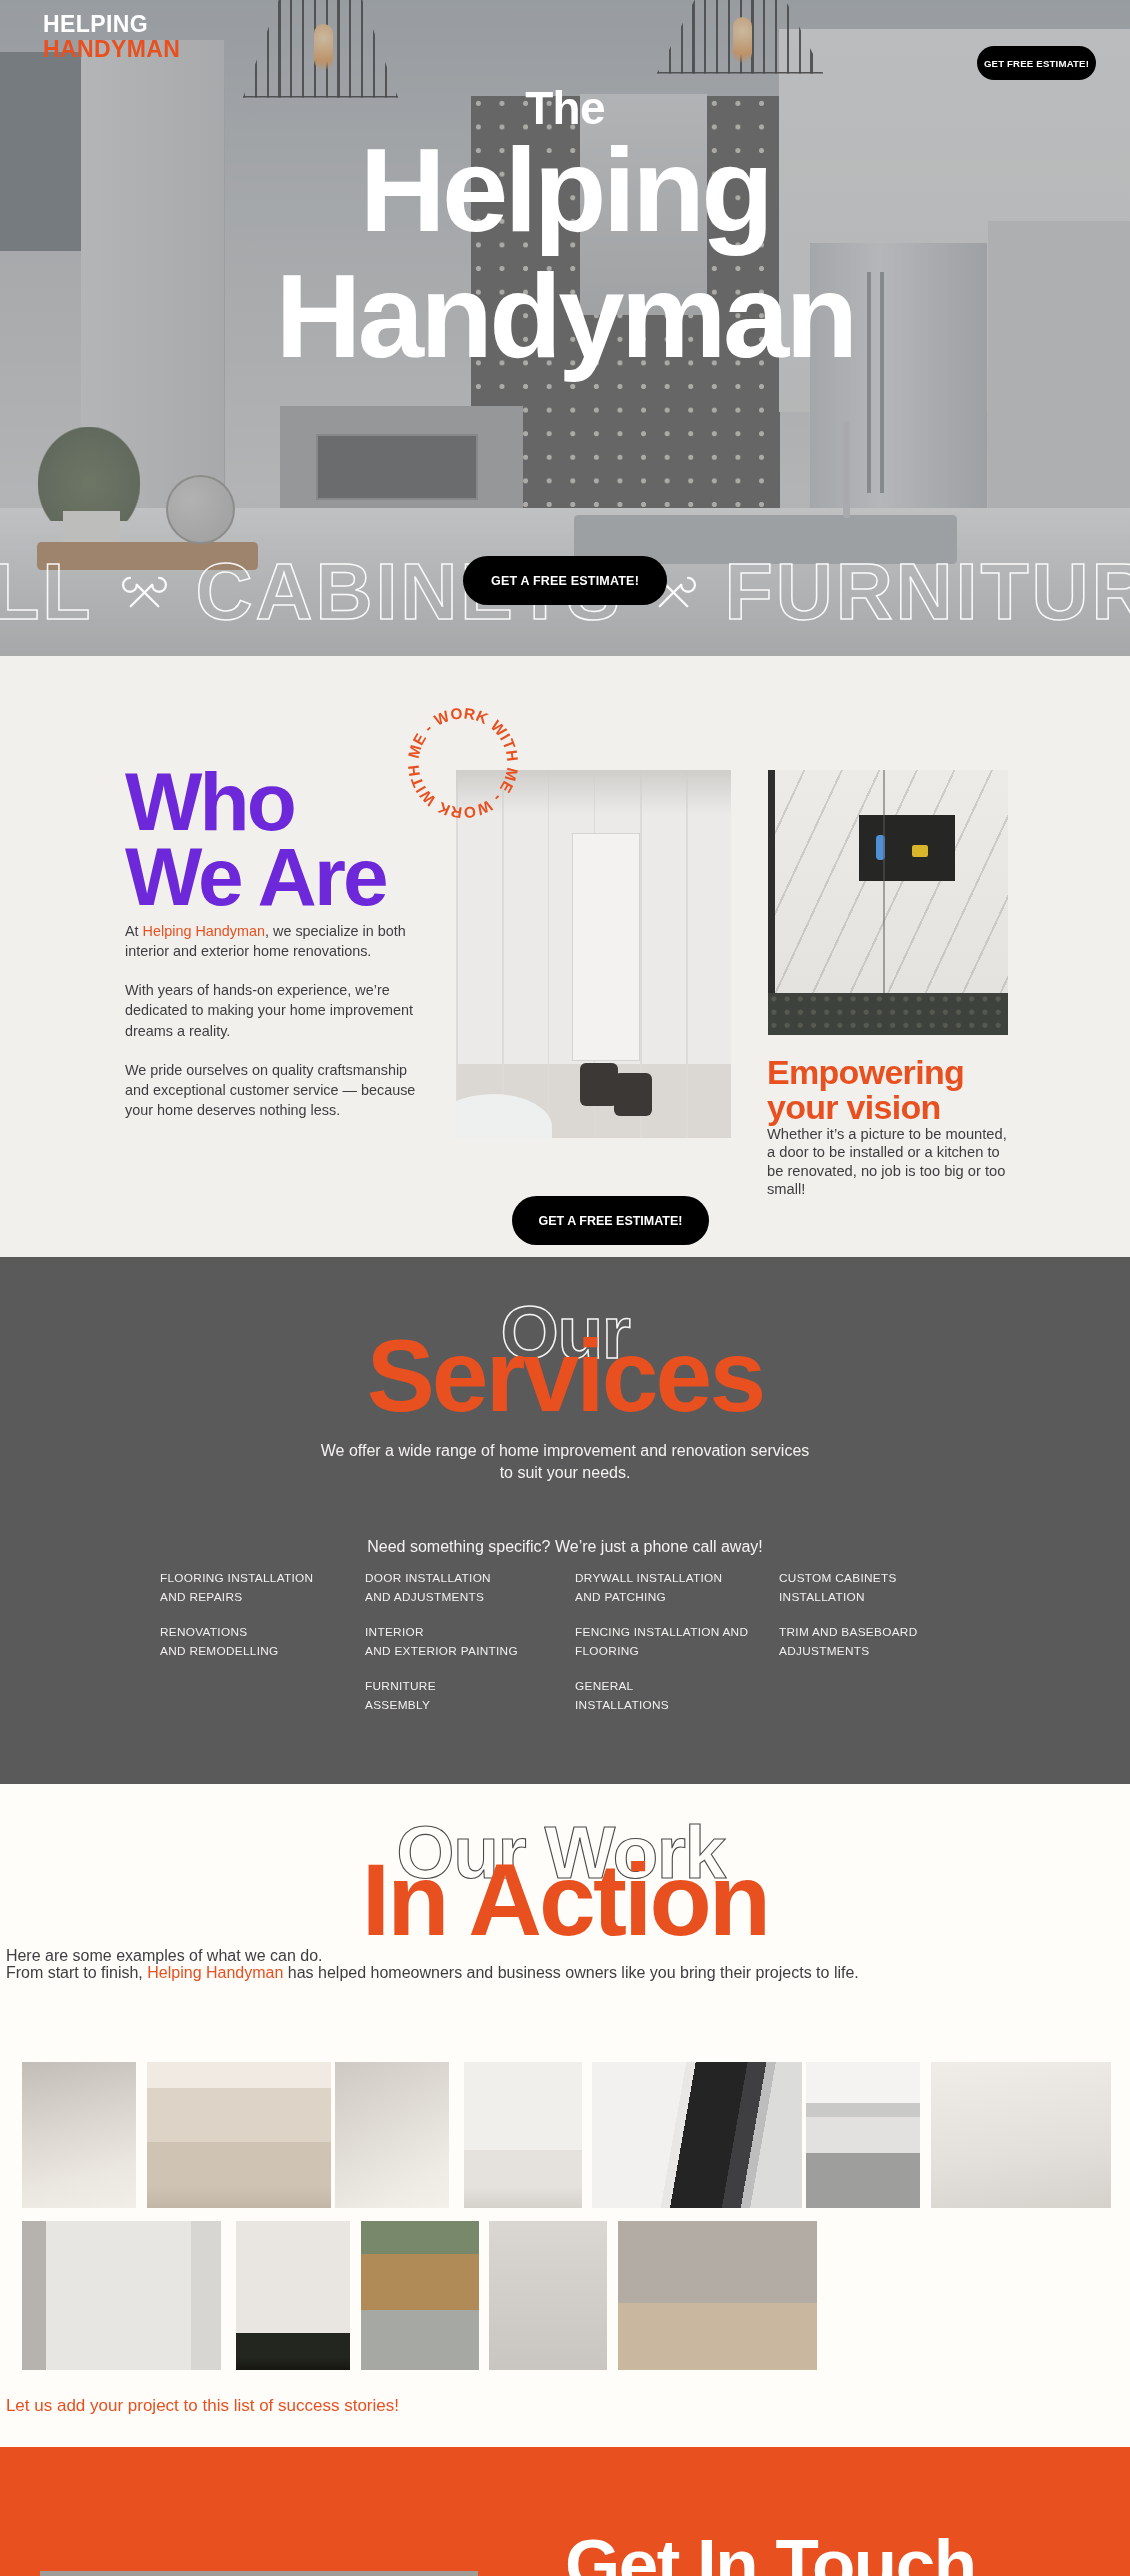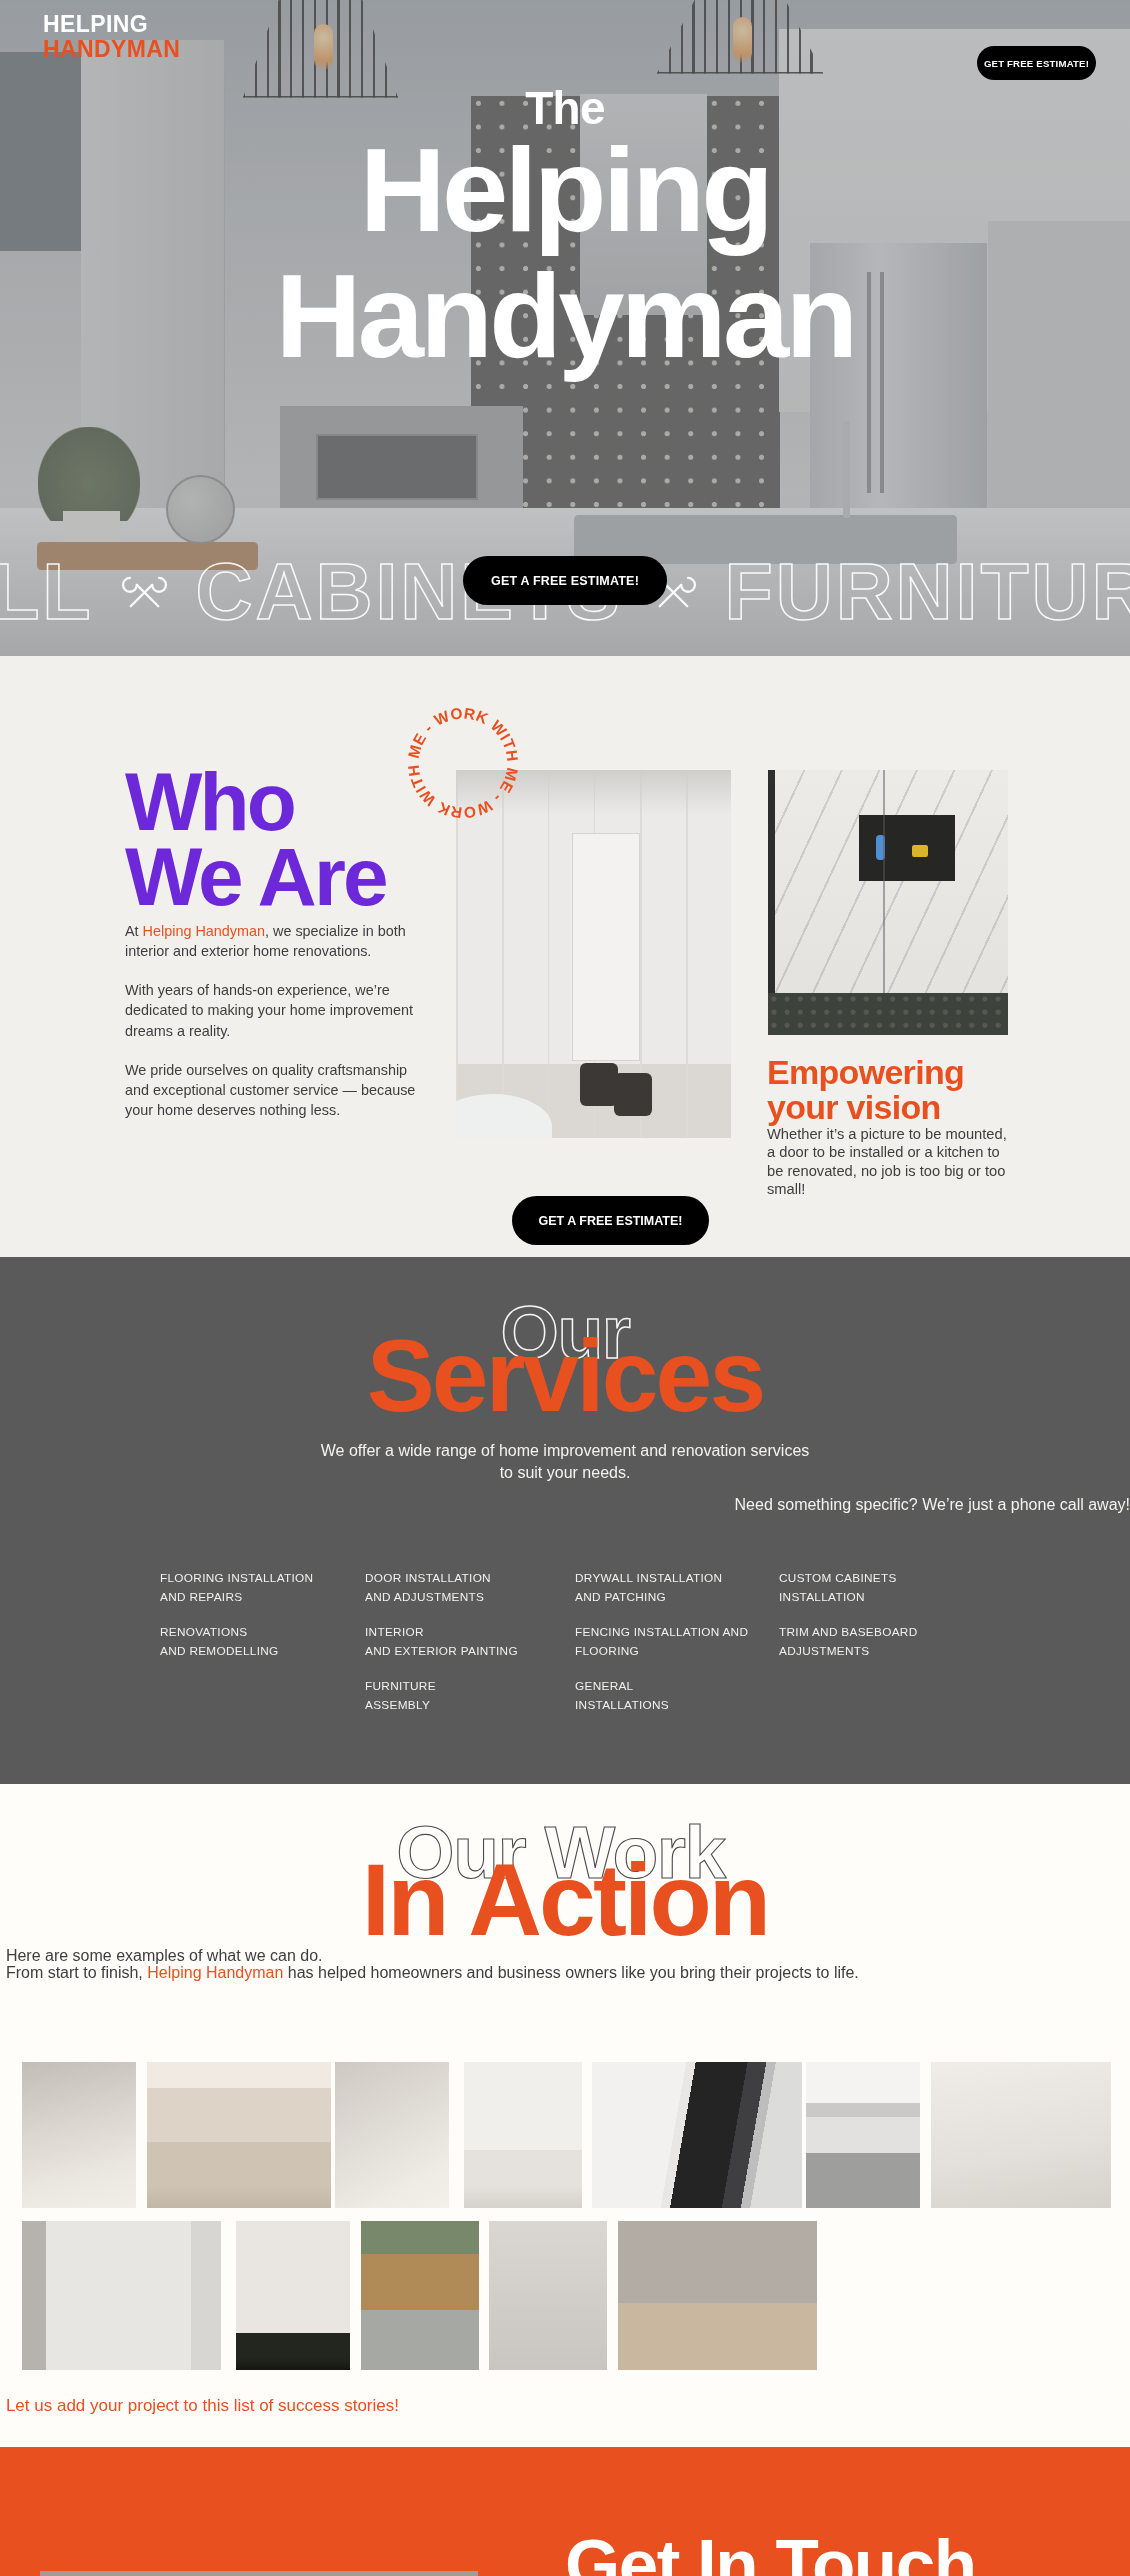--- a/index.html
+++ b/index.html
@@ -97,21 +97,21 @@
   .empower-p { position:absolute; left:767px; top:1125px; width:243px; color:#3E3E40; font-size:14.7px; line-height:1.25; }
   .mid-cta { left:512px; top:1166px; padding:17.7px 26.5px; font-size:12.5px; }
 
   
   .svc-outline { position:absolute; left:0; width:1130px; top:1289px; text-align:center; font-size:75px; font-weight:700;
       color:transparent; -webkit-text-stroke:1.5px #f5f5f5; letter-spacing:-1.5px; z-index:1; }
   .svc-solid { position:absolute; left:0; width:1130px; top:1325px; text-align:center; font-size:102px; font-weight:700;
       color:#E8501F; letter-spacing:-2.9px; z-index:2; line-height:1; }
   .svc-intro { position:absolute; left:0; width:1130px; text-align:center; color:#f4f3f1; font-size:16px; line-height:1.35; }
   .svc-intro1 { top:1440px; }
-  .svc-intro2 { top:1494px;text-align:right; }
+  .svc-intro2 { top:1536px; }
   .svc-grid { position:absolute; left:160px; top:1569px; display:grid;
       grid-template-columns:205px 210px 204px 206px; grid-auto-rows:54px; color:#f2f1ef; }
   .svc-item { font-size:11.8px; letter-spacing:0.3px; line-height:19px; font-weight:400; }
 
   
   .work-outline { position:absolute; left:0; width:1121px; top:1809px; text-align:center; font-size:75px; font-weight:700;
       color:transparent; -webkit-text-stroke:1.1px #4b4b4b; letter-spacing:-1.5px; z-index:1; }
   .work-solid { position:absolute; left:0; width:1130px; top:1849px; text-align:center; font-size:102px; font-weight:700;
       color:#E8501F; letter-spacing:-2.9px; z-index:2; line-height:1; }
   .work-p { position:absolute; left:5.9px; color:#3E3E40; font-size:16px; }

